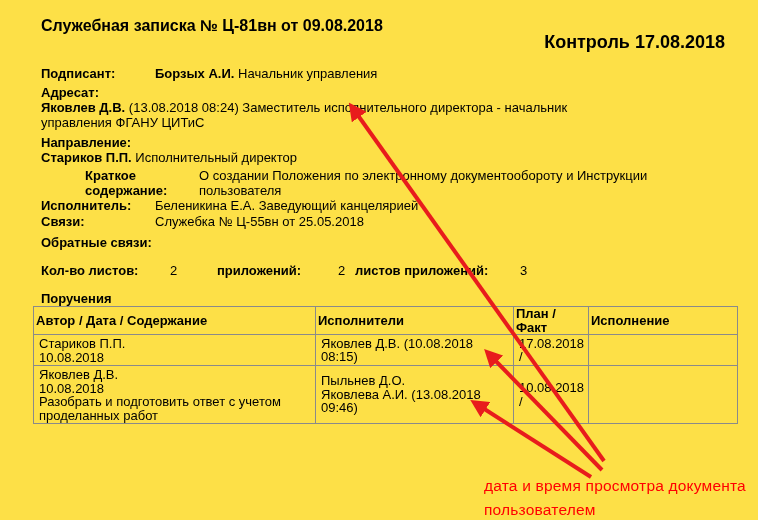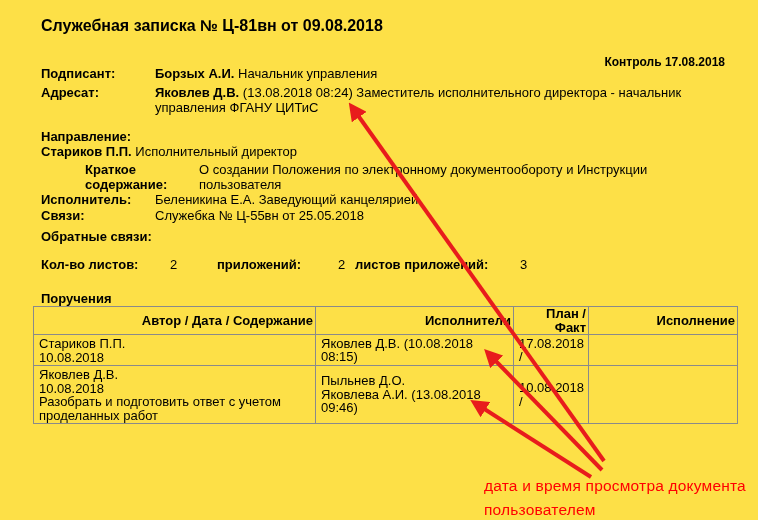--- a/index.html
+++ b/index.html
@@ -9,42 +9,42 @@
     --text:#000000;
   }
   html,body{margin:0;padding:0;background:#ffffff;}
   .page{
     position:relative;width:758px;height:520px;background:#fde047;overflow:hidden;
     font-family:"Liberation Sans", sans-serif;color:var(--text);font-size:13px;
   }
   .b{font-weight:bold;}
   .pre{white-space:pre-line;}
   .title{position:absolute;left:41px;top:17px;font-size:16px;font-weight:bold;}
-  .control{position:absolute;right:33px;top:55px;font-size:12px;font-weight:bold;margin-left:44px;}
+  .control{position:absolute;right:33px;top:32px;font-size:18px;font-weight:bold;margin-left:44px;}
   .fields{position:absolute;left:41px;top:66px;width:690px;}
   .frow{display:flex;line-height:15px;}
   .flabel{width:114px;flex-shrink:0;font-weight:bold;}
   .fvalue{width:565px;}
   .frow.center{align-items:center;}
-  .m4{margin-bottom:4px;}.m5{margin-bottom:14px;}.m3{margin-bottom:3px;flex-direction:column;}
+  .m4{margin-bottom:4px;}.m5{margin-bottom:5px;flex-direction:column;}.m3{margin-bottom:3px;flex-direction:column;}
   .m0{margin-bottom:0;margin-left:44px;}.m1{margin-bottom:1px;}.m6{margin-bottom:6px;}
   .m8{margin-bottom:13px;}.m2{margin-bottom:14px;justify-content:space-between;}
   .cvals{position:relative;flex:1;}
   .cvals span{position:absolute;top:0;white-space:nowrap;}
   .cl{font-weight:bold;}
   .orders-heading{position:absolute;left:41px;top:291px;font-weight:bold;}
   table.orders{
     position:absolute;left:33px;top:306px;width:704px;
     border-collapse:collapse;table-layout:fixed;
   }
   table.orders th, table.orders td{
     border:1px solid var(--border);font-size:13px;line-height:13.5px;
     padding:1px 5px;overflow:hidden;
   }
-  table.orders th{font-weight:bold;text-align:right;vertical-align:middle;height:26px;padding:0 2px;}
+  table.orders th{font-weight:bold;text-align:left;vertical-align:middle;height:26px;padding:0 2px;}
   table.orders td{vertical-align:middle;}
   table.orders td.c1{vertical-align:top;padding-top:2px;}
   tr.r1{height:30px;}
   tr.r2{height:48px;}
   td.indent{padding-left:25px;}
   svg.arrows{position:absolute;left:0;top:0;width:758px;height:520px;pointer-events:none;}
   svg.arrows line{stroke:var(--annotation);stroke-width:4;}
   .annotation{
     position:absolute;left:484px;top:474px;width:270px;
     color:var(--annotation_text);font-size:15.5px;line-height:24px;letter-spacing:0.2px;

